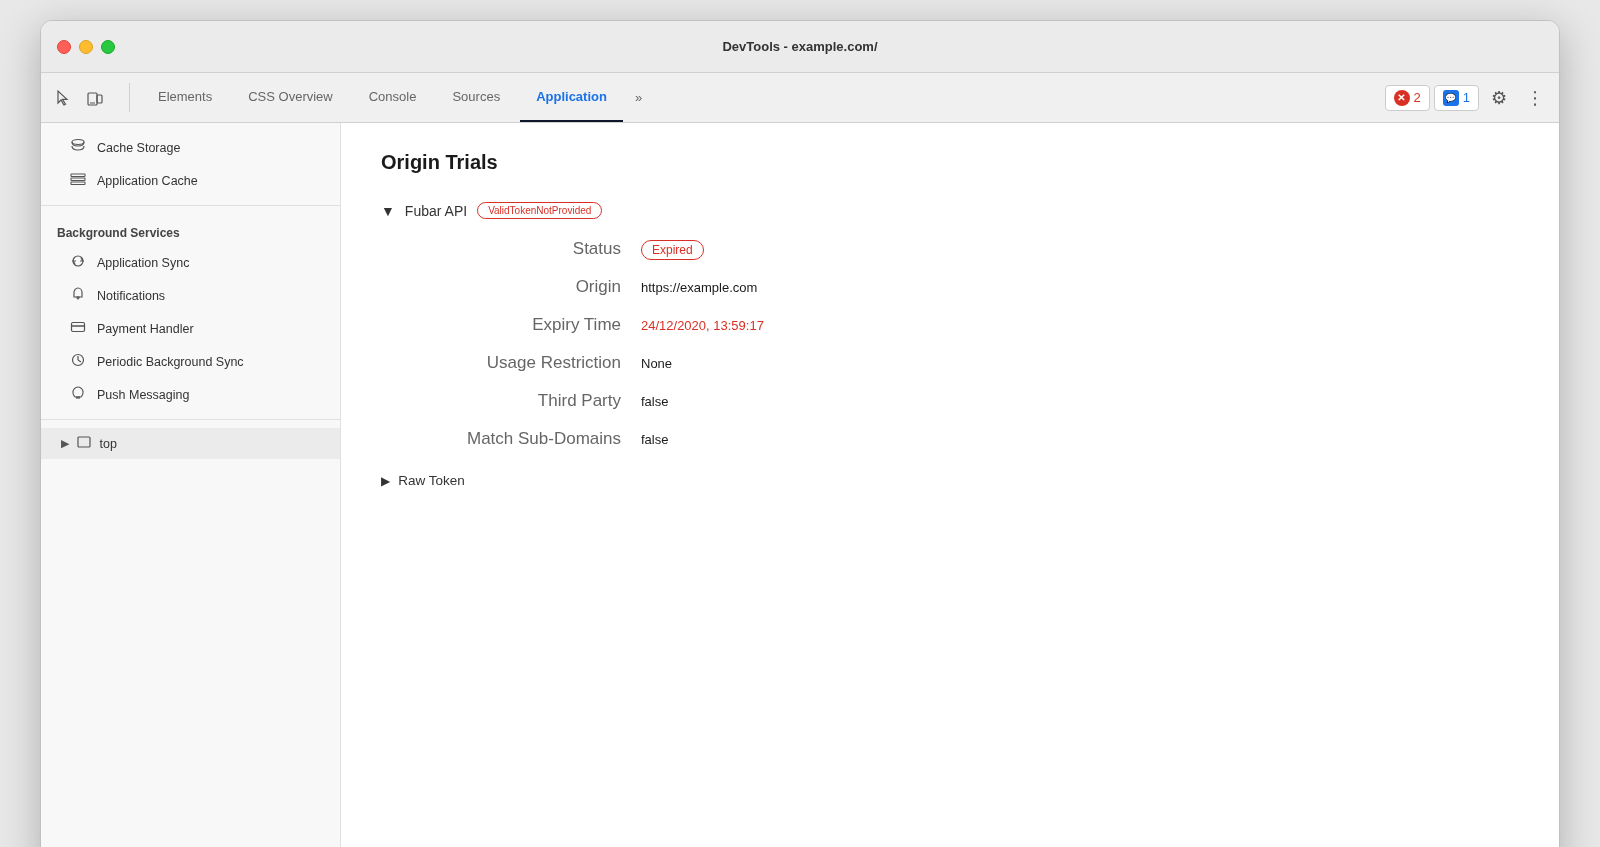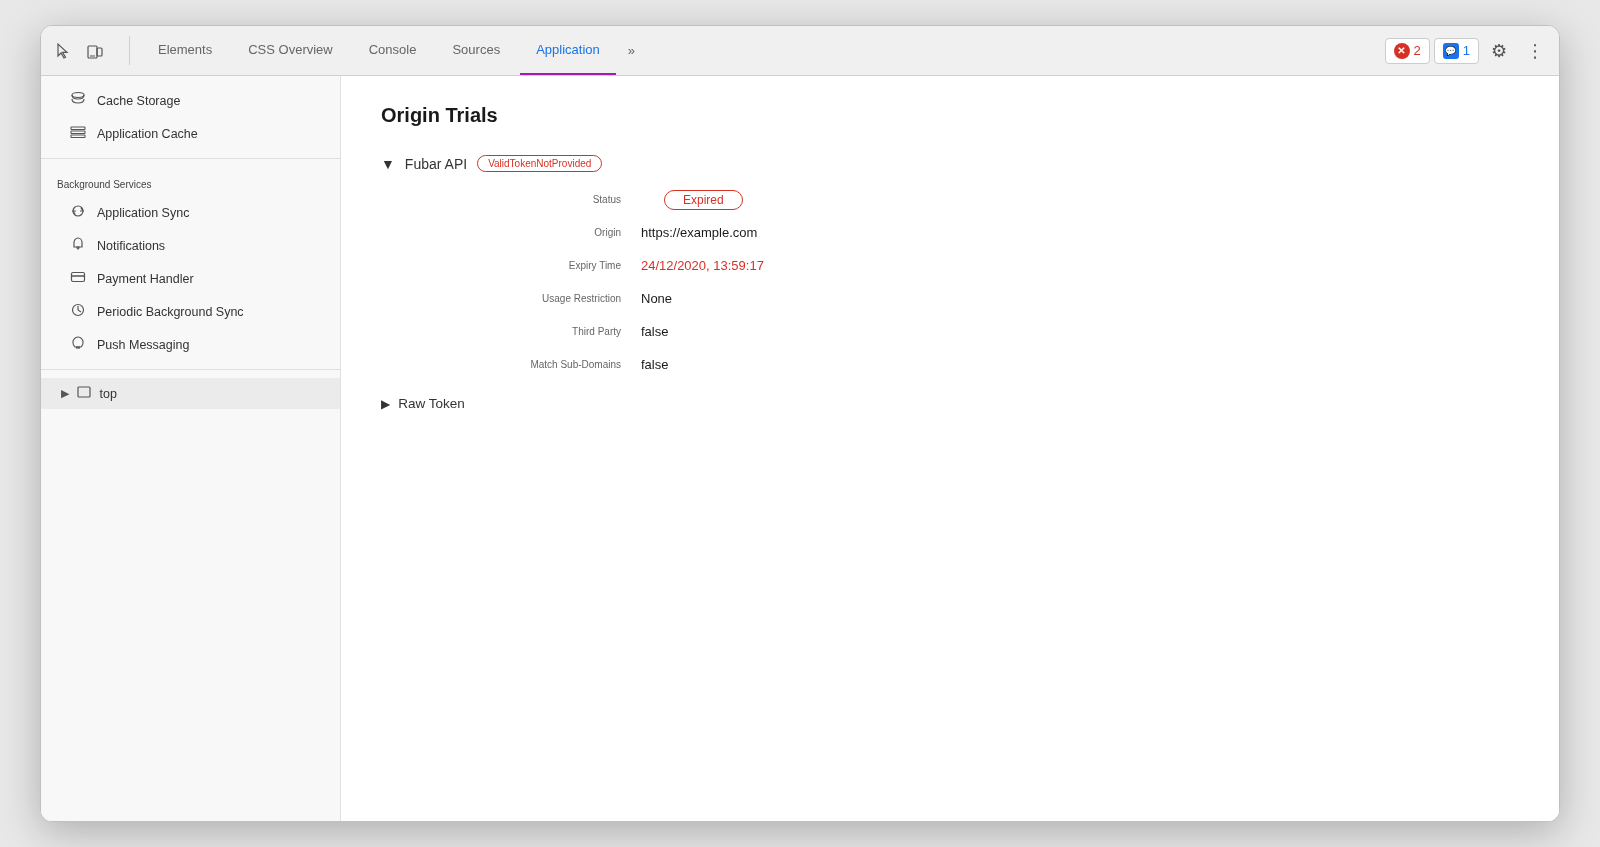--- a/index.html
+++ b/index.html
@@ -90,22 +90,22 @@
       align-items: center;
       padding: 0 16px;
       font-size: 13px;
       color: #666;
       cursor: pointer;
       border-bottom: 2px solid transparent;
       white-space: nowrap;
     }
     .tab.active {
       color: #1a73e8;
-      border-bottom: 2px solid #a21caf;
-      font-weight: 400;
+      border-bottom: 2px solid #0f172a;
+      font-weight: 700;
     }
     .tab-more {
       display: flex;
       align-items: center;
       padding: 0 8px;
       font-size: 13px;
       color: #666;
       cursor: pointer;
     }
     .tab-right-actions {
@@ -173,22 +173,22 @@
     
     .sidebar {
       width: 300px;
       min-width: 300px;
       background: #f8f8f8;
       border-right: 1px solid #e0e0e0;
       overflow-y: auto;
       padding: 8px 0;
     }
     .sidebar-section-header {
-      font-size: 10px;
-      font-weight: 400;
+      font-size: 12px;
+      font-weight: 700;
       color: #444;
       padding: 12px 16px 6px 16px;
       text-transform: none;
     }
     .sidebar-item {
       display: flex;
       align-items: center;
       gap: 10px;
       padding: 7px 16px 7px 28px;
       font-size: 12.5px;
@@ -252,33 +252,32 @@
       border: 1.5px solid #d93025;
       color: #d93025;
       border-radius: 12px;
       padding: 2px 10px;
       font-size: 10px;
     }
     .badge-expired-outline {
       border: 1.5px solid #d93025;
       color: #d93025;
       border-radius: 12px;
-      padding: 2px 18px;
+      padding: 2px 10px;
       font-size: 12px;
-      margin-left: 23px;
     }
 
     .detail-table {
       display: grid;
       grid-template-columns: 220px auto;
       row-gap: 18px;
       margin-left: 40px;
     }
     .detail-label {
-      font-size: 10px;
+      font-size: 17px;
       color: #666;
       text-align: right;
       padding-right: 20px;
       align-self: center;
     }
     .detail-value {
       font-size: 13px;
       color: #1a1a1a;
       align-self: center;
     }
@@ -297,20 +296,28 @@
       font-size: 13.5px;
       color: #333;
       cursor: pointer;
     }
   </style>
 </head>
 <body>
 
 <div class="window">
 
+  <div class="titlebar">
+    <div class="traffic-lights">
+      <div class="traffic-light tl-red"></div>
+      <div class="traffic-light tl-yellow"></div>
+      <div class="traffic-light tl-green"></div>
+    </div>
+    <span class="titlebar-title">DevTools - example.com/</span>
+  </div>
 
   <div class="tabbar">
     <div class="tab-actions">
       <div class="tab-icon-btn">
         <svg width="18" height="18" viewBox="0 0 18 18" fill="none">
           <path d="M4 2 L4 14 L7 11 L10 16 L11.5 15.3 L8.5 10.3 L13 10.3 Z" stroke="#555" stroke-width="1.2" fill="none"></path>
         </svg>
       </div>
       <div class="tab-icon-btn">
         <svg width="18" height="18" viewBox="0 0 18 18" fill="none">

